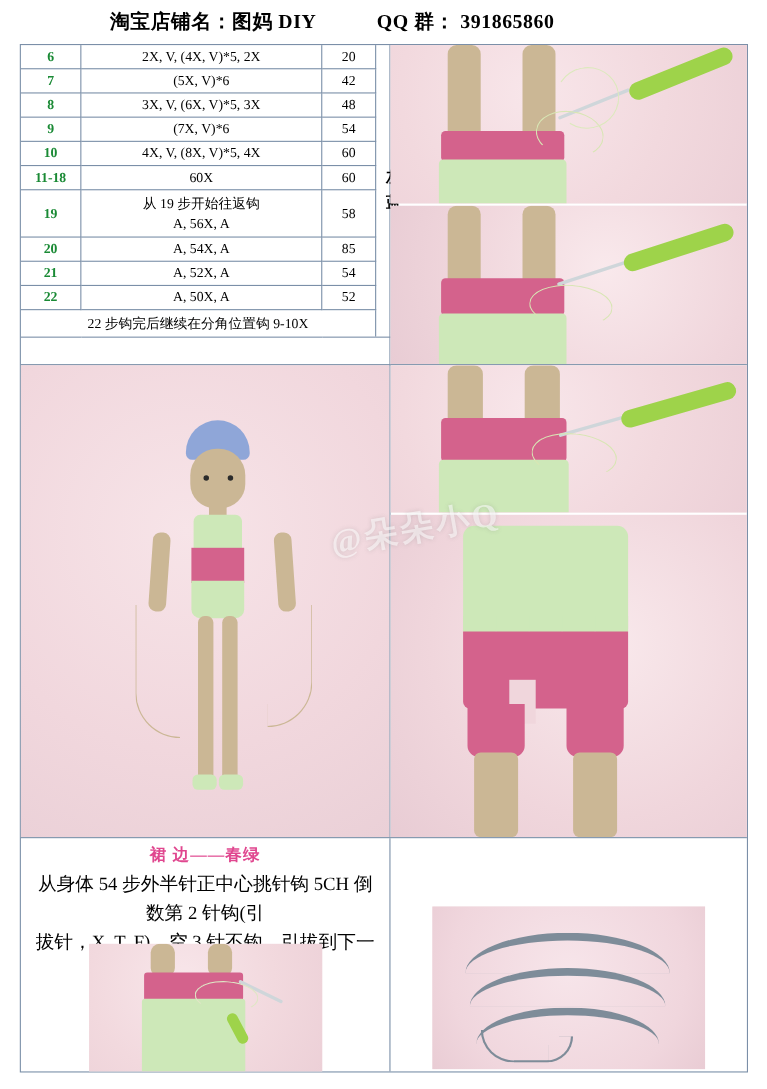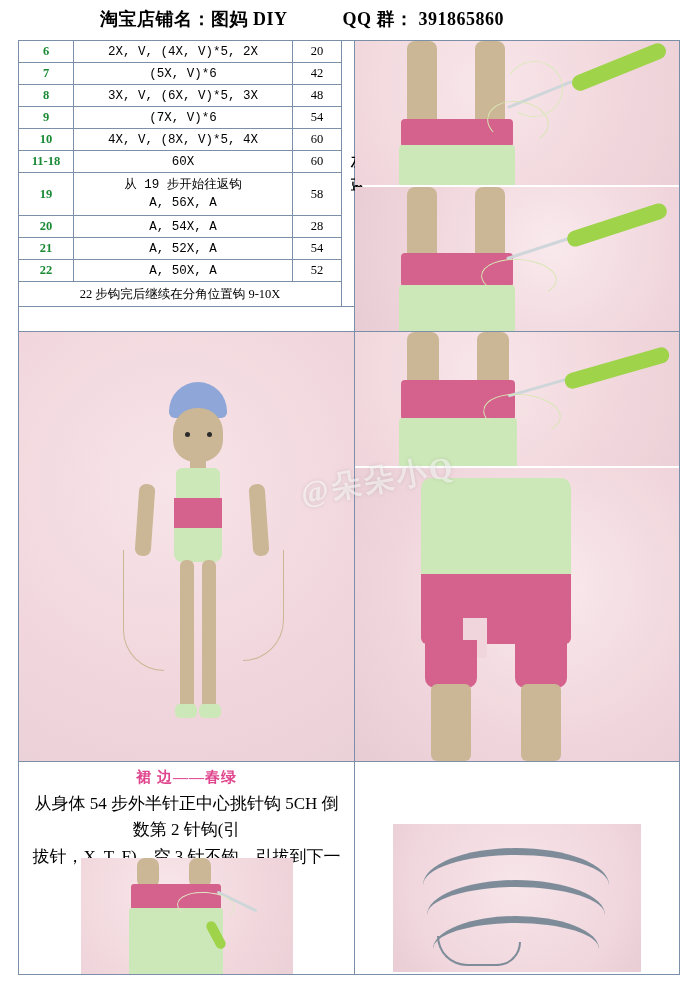--- a/index.html
+++ b/index.html
@@ -79,21 +79,20 @@
   }
   table.pattern tr:first-child td { border-top: none; }
   table.pattern td.rowno {
     width: 50px;
     color: #1a8a35;
     font-weight: bold;
     border-left: none;
   }
   table.pattern td.instr {
     width: 214px;
-    font-family: Liberation Mono, monospace;
   }
   table.pattern td.count {
     width: 44px;
     border-right: 1px solid #7b8fa8;
   }
   table.pattern td.colorcell {
     width: 28px;
     border-right: none;
     font-weight: bold;
     font-size: 14px;
@@ -292,21 +291,21 @@
           </tr>
           <tr>
             <td class="rowno two-line">19</td>
             <td class="instr two-line" style="white-space:pre-line;">从 19 步开始往返钩
 A, 56X, A</td>
             <td class="count two-line">58</td>
           </tr>
           <tr>
             <td class="rowno">20</td>
             <td class="instr">A, 54X, A</td>
-            <td class="count">28</td>
+            <td class="count">85</td>
           </tr>
           <tr>
             <td class="rowno">21</td>
             <td class="instr">A, 52X, A</td>
             <td class="count">54</td>
           </tr>
           <tr>
             <td class="rowno">22</td>
             <td class="instr">A, 50X, A</td>
             <td class="count">52</td>

